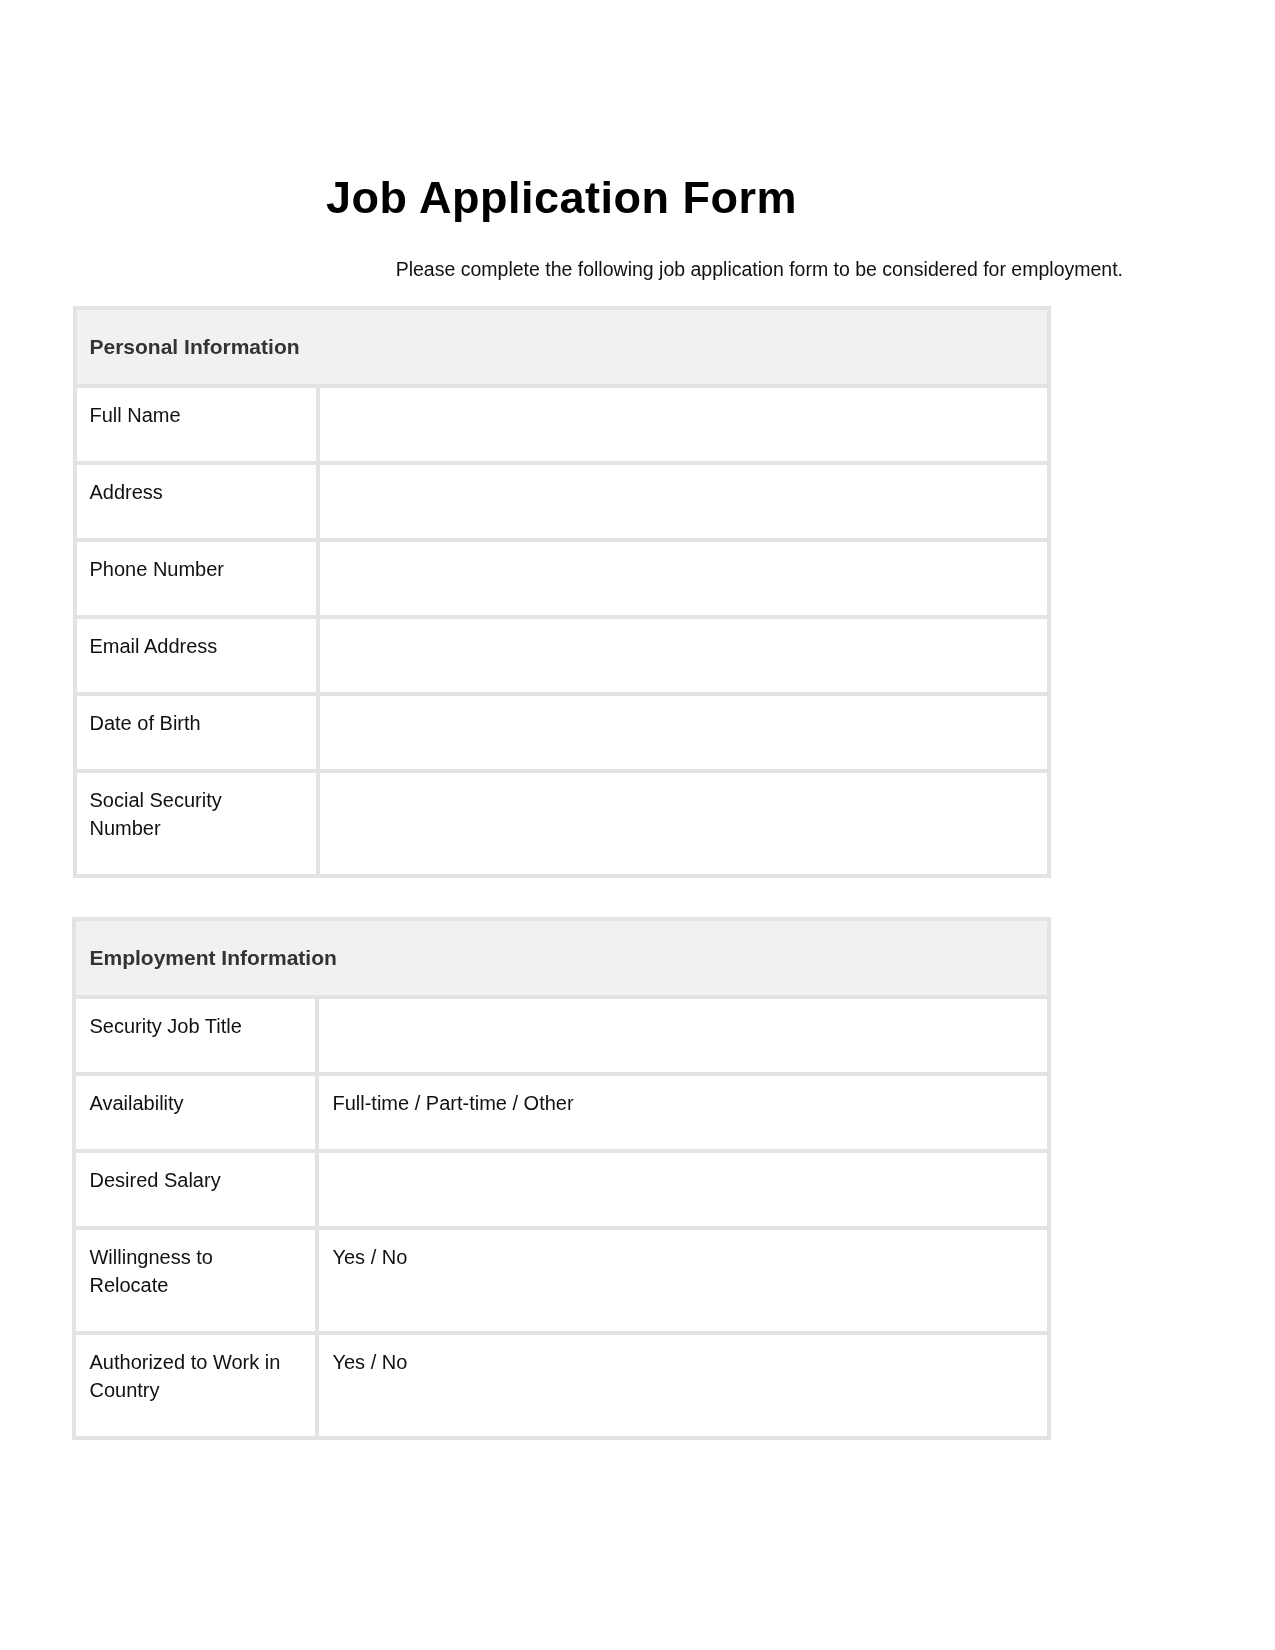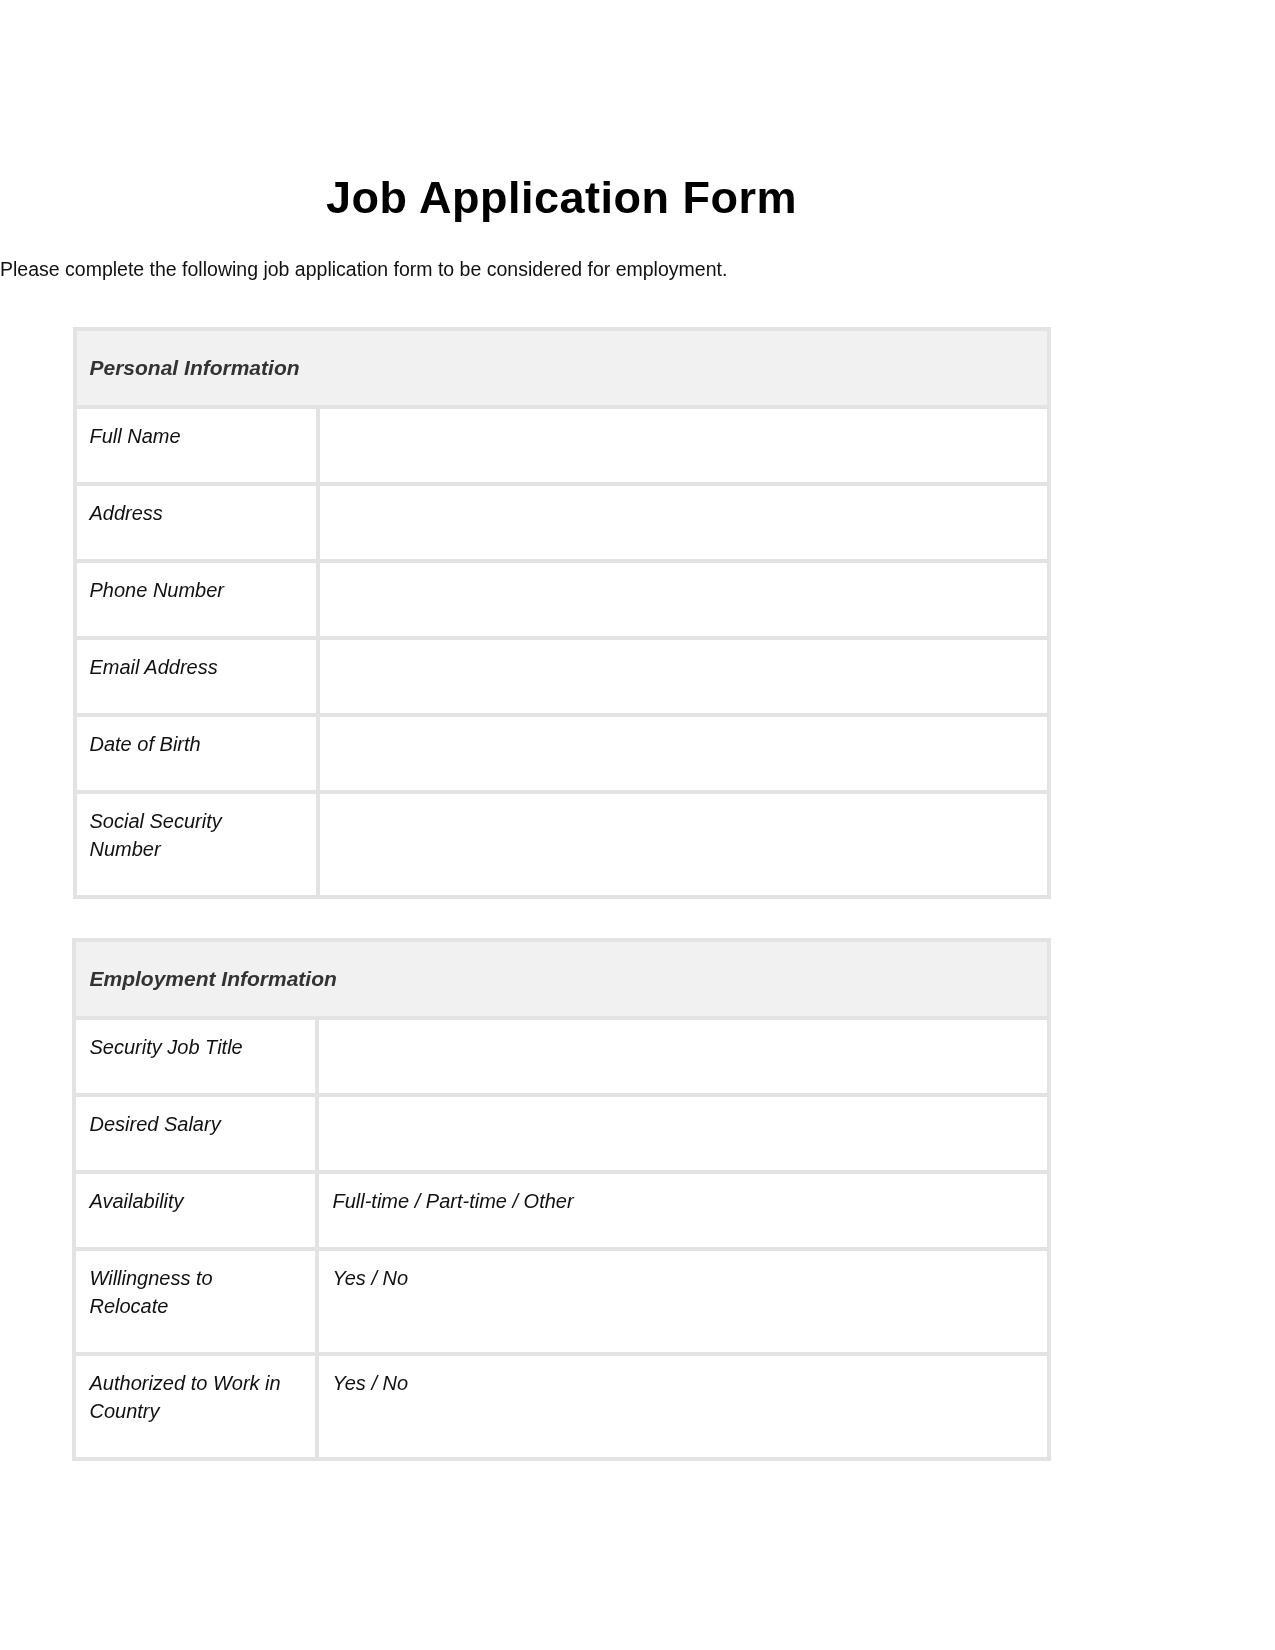--- a/index.html
+++ b/index.html
@@ -21,31 +21,30 @@
     padding-top: 172px;
     text-align: center;
     font-size: 45px;
     line-height: 52px;
     font-weight: 700;
     color: #000000;
     letter-spacing: 0.5px;
   }
   .subtitle {
     margin: 32px 0 0 0;
-    text-align: left;
+    text-align: right;
     font-size: 19.5px;
     line-height: 27px;
     color: var(--body-text, #111111);
   }
   table.form-table {
     width: 974px;
-    margin: 44px auto 0 auto;
+    margin: 23px auto 0 auto;
     border-collapse: collapse;
     table-layout: fixed;
-    font-style: italic;
   }
   table.form-table.second {
     margin-top: 39px;
   }
   col.c-label { width: 243px; }
   col.c-value { width: 731px; }
   th.section-header {
     height: 74px;
     background: var(--header-bg, #f1f1f1);
     border: 4px solid var(--border, #e3e3e3);
@@ -126,26 +125,26 @@
       <tr>
         <th class="section-header" colspan="2">Employment Information</th>
       </tr>
     </thead>
     <tbody>
       <tr class="r-single">
         <td class="label">Security Job Title</td>
         <td class="value"></td>
       </tr>
       <tr class="r-single">
+        <td class="label">Availability</td>
+        <td class="value">Full-time / Part-time / Other</td>
+      </tr>
+      <tr class="r-single">
         <td class="label">Desired Salary</td>
         <td class="value"></td>
-      </tr>
-      <tr class="r-single">
-        <td class="label">Availability</td>
-        <td class="value">Full-time / Part-time / Other</td>
       </tr>
       <tr class="r-double">
         <td class="label">Willingness to Relocate</td>
         <td class="value">Yes / No</td>
       </tr>
       <tr class="r-double">
         <td class="label">Authorized to Work in Country</td>
         <td class="value">Yes / No</td>
       </tr>
     </tbody>

